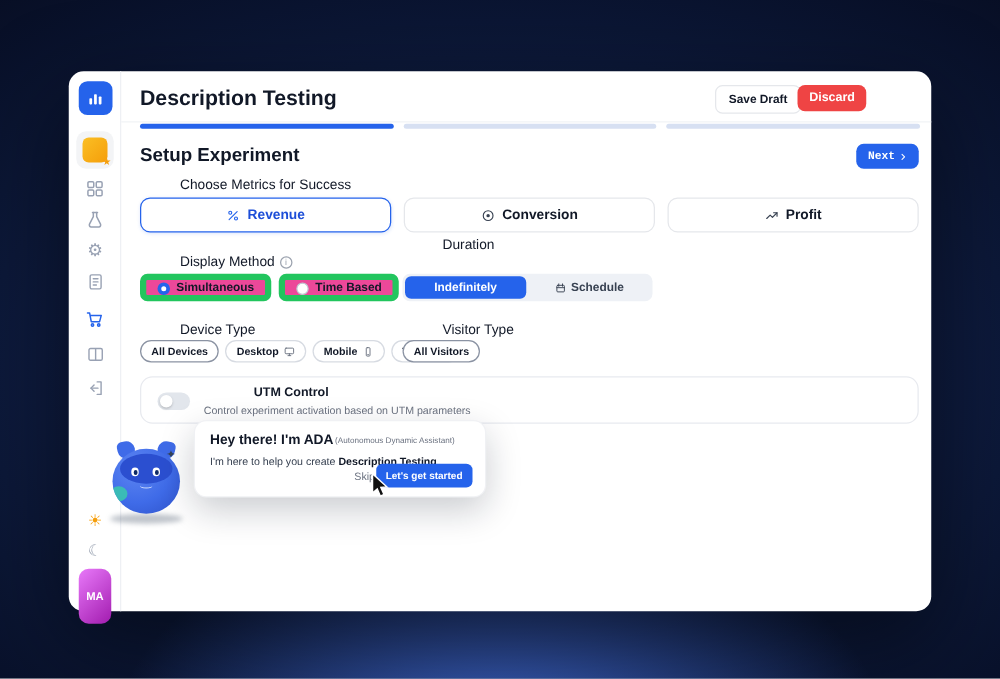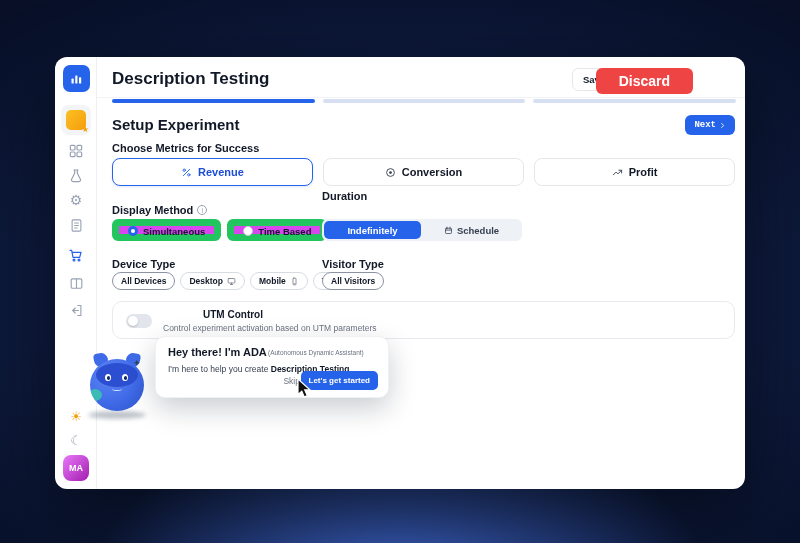--- a/index.html
+++ b/index.html
@@ -19,43 +19,43 @@
   .s-item { position:absolute; left:0; width:42px; display:flex; justify-content:center; align-items:center; color:#98a1b3; }
   .logo { top:8px; }
   .logo-box { width:27px; height:27px; background:#2563eb; border-radius:7px; display:flex; align-items:center; justify-content:center; }
   .badge-wrap { top:48px; }
   .badge-bg { width:30px; height:30px; background:#f3f4f6; border-radius:8px; display:flex; align-items:center; justify-content:center; position:relative; }
   .badge { width:20px; height:20px; background:linear-gradient(135deg,#fbbf24,#f59e0b); border-radius:5px; }
   .badge-star { position:absolute; right:2px; bottom:1px; font-size:8px; color:#f59e0b; line-height:1; }
   .glyph { font-size:14px; line-height:1; }
   .sun { color:#f59e0b; font-size:13px; }
   .moon { color:#9aa3b2; font-size:13px; }
-  .avatar { width:26px; height:26px; border-radius:8px; background:linear-gradient(135deg,#e879f9,#a21caf); color:#fff; font-size:9px; font-weight:700; display:flex; align-items:center; justify-content:center; }
+  .avatar { width:26px; height:44px; border-radius:8px; background:linear-gradient(135deg,#e879f9,#a21caf); color:#fff; font-size:9px; font-weight:700; display:flex; align-items:center; justify-content:center; }
   
   .hdr-title { position:absolute; left:57px; top:12px; font-size:17px; font-weight:700; color:#111827; }
   .hdr-line { position:absolute; left:42px; right:0; top:40px; height:1px; background:#f1f3f6; }
   .btn-savedraft { position:absolute; right:104px; top:11px; font-size:9.5px; font-weight:700; color:#111827; background:#fff; border:1px solid #e5e7eb; border-radius:6px; padding:5px 10px; cursor:pointer; }
-  .btn-discard { position:absolute; right:52px; top:11px; font-size:14px; font-weight:700; color:#fff; background:#ef4444; border:none; border-radius:6px; padding:5px 23px; cursor:pointer; }
+  .btn-discard { position:absolute; right:52px; top:11px; font-size:10px; font-weight:700; color:#fff; background:#ef4444; border:none; border-radius:6px; padding:5px 9px; cursor:pointer; }
   
   .progress { position:absolute; left:57px; right:9px; top:42px; display:flex; gap:8px; }
   .progress .seg { flex:1; height:4px; border-radius:2px; background:#d7e0f2; }
   .progress .seg.active { background:#2563eb; }
   
   .setup-title { position:absolute; left:57px; top:59px; font-size:15px; font-weight:700; color:#111827; }
   .btn-next { position:absolute; right:10px; top:58px; background:#2563eb; color:#fff; border:none; border-radius:6px; font-size:9px; font-weight:700; padding:5px 9px; display:flex; align-items:center; gap:3px; cursor:pointer;font-family:Liberation Mono, monospace; }
-  .sec-label { position:absolute; font-size:11px; font-weight:700; color:#111827; display:flex; align-items:center; gap:4px; }
+  .sec-label { position:absolute; font-size:11px; font-weight:400; color:#111827; display:flex; align-items:center; gap:4px;margin-left:32px; }
   .info-i { width:10px; height:10px; border:1px solid #9ca3af; border-radius:50%; color:#9ca3af; font-size:7px; display:inline-flex; align-items:center; justify-content:center; font-weight:400; cursor:pointer; }
   .info-i::after { content:"i"; }
   
   .cards { position:absolute; left:57px; right:10px; top:101px; display:flex; gap:10px; }
   .card { flex:1; height:28px; border:1px solid #e5e7eb; border-radius:8px; background:#fff; display:flex; align-items:center; justify-content:center; gap:6px; font-size:11px; font-weight:700; color:#111827; cursor:pointer; }
   .card.selected { border:1.5px solid #2563eb; color:#1d4ed8; box-shadow:0 1px 3px rgba(37,99,235,.15); }
   
   .radio-row { position:absolute; left:57px; top:162px; display:flex; gap:6px; }
-  .radio-card { height:22px; border:7px solid #22c55e; border-radius:6px; background:#d946ef; display:flex; align-items:flex-start; gap:5px; padding:0 9px; font-size:9.5px; font-weight:600; color:#111827; cursor:pointer; }
+  .radio-card { height:22px; border:5px solid #22c55e; border-radius:6px; background:#ec4899; display:flex; align-items:flex-end; gap:5px; padding:0 9px; font-size:9.5px; font-weight:600; color:#111827; cursor:pointer; }
   .rdot { width:10px; height:10px; border-radius:50%; border:1px solid #c2c8d2; background:#fff; }
   .rdot.on { border:3px solid #2563eb; }
   
   .segmented { position:absolute; left:267px; top:162px; width:200px; height:22px; background:#eef1f6; border-radius:6px; display:flex; padding:2px; gap:2px; }
   .seg-opt { flex:1; border-radius:5px; display:flex; align-items:center; justify-content:center; gap:4px; font-size:9.5px; font-weight:700; color:#374151; cursor:pointer; }
   .seg-opt.on { background:#2563eb; color:#fff; }
   
   .chips { position:absolute; top:215px; display:flex; gap:5px; }
   .chip { height:18px; border:1px solid #d7dbe2; border-radius:9px; background:#fff; display:flex; align-items:center; gap:4px; padding:0 8px; font-size:8.5px; font-weight:600; color:#111827; cursor:pointer; }
   .chip.on { border-color:#8b93a3; font-weight:700; }

